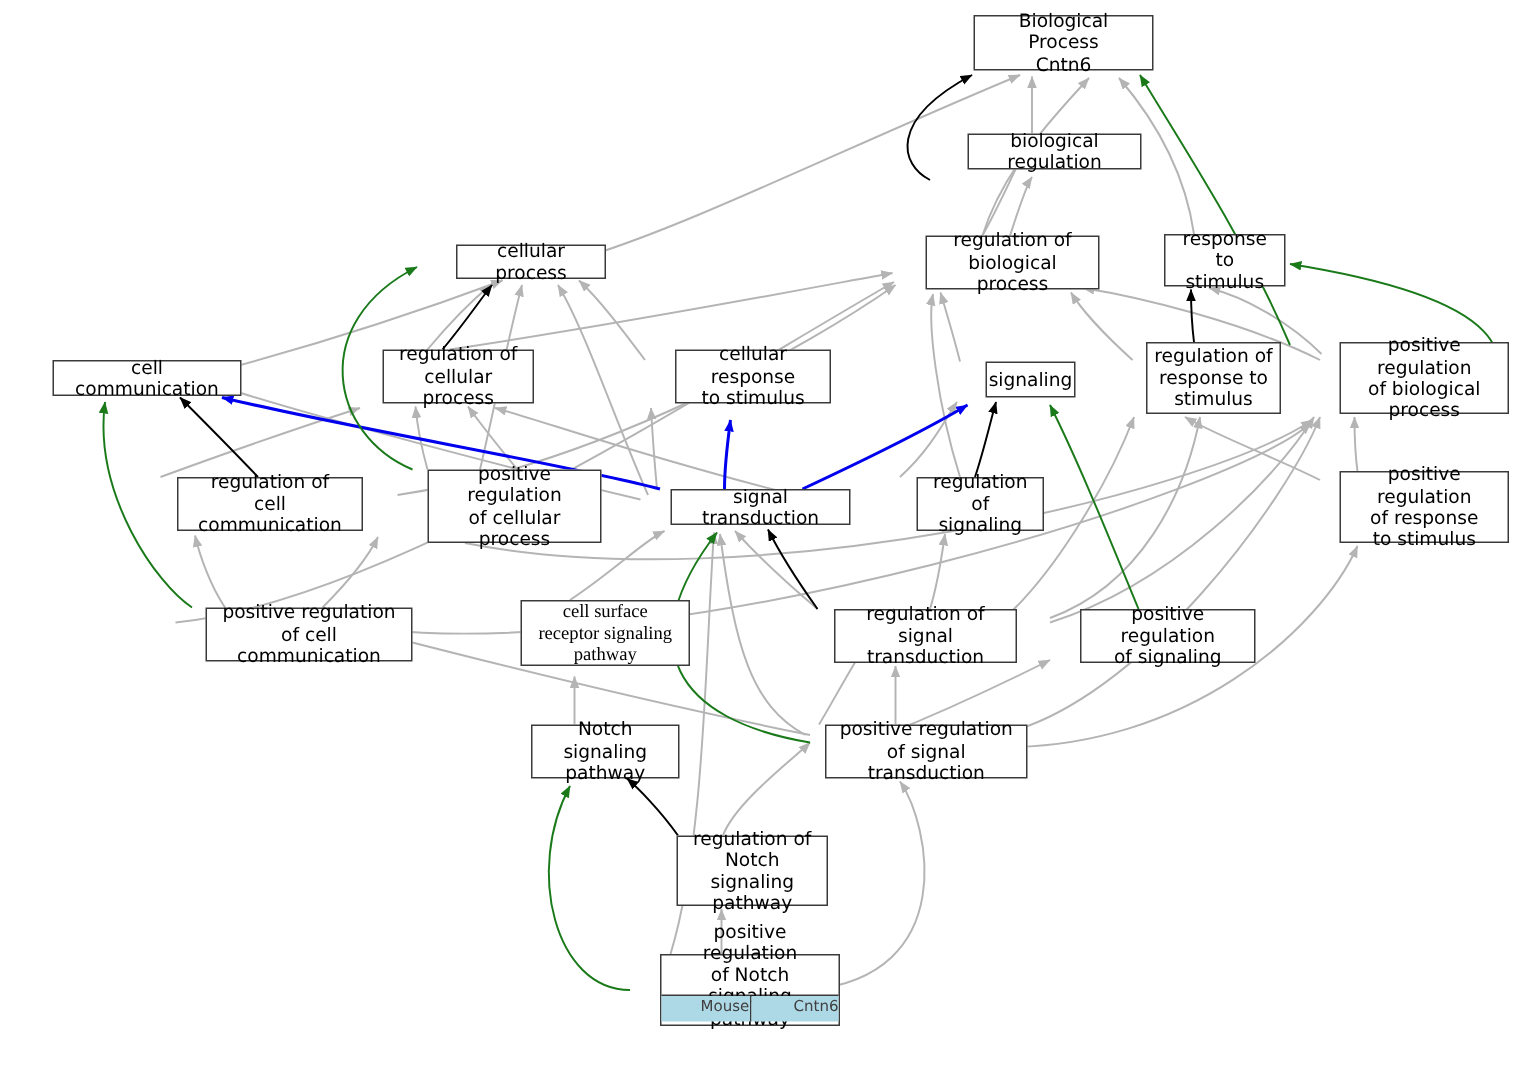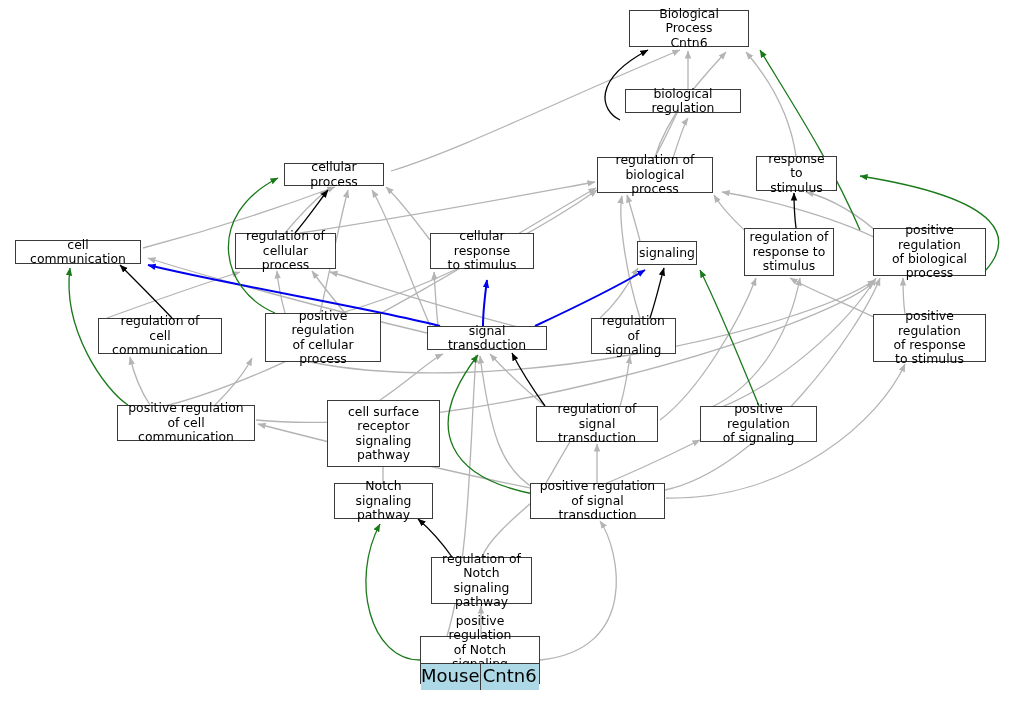--- a/index.html
+++ b/index.html
@@ -1,26 +1,26 @@
 <!DOCTYPE html>
 <html><head>
 <meta charset="utf-8">
 <style>
   html,body{margin:0;padding:0;background:#ffffff;}
   #page{position:relative;width:1026px;height:723px;background:#ffffff;
         font-family:"DejaVu Sans","Liberation Sans",sans-serif;overflow:hidden;}
   #edges{position:absolute;left:0;top:0;width:1026px;height:723px;}
   .node{position:absolute;box-sizing:border-box;border:1.6px solid #3a3a3a;background:#ffffff;
         display:flex;align-items:center;justify-content:center;text-align:center;
-        font-size:12.4px;color:#000;line-height:1.16;padding:1px 4px;white-space:pre-line;}
+        font-size:12.4px;color:#000;line-height:1.16;padding:1px 4px;white-space:pre-line;margin-left:20px;}
   .node.withgene{display:block;padding:0;}
   .node .ttl{display:flex;align-items:center;justify-content:center;text-align:center;
              white-space:pre-line;width:100%;box-sizing:border-box;padding:2px 4px;}
   .generow{display:flex;width:100%;box-sizing:border-box;border-top:1.6px solid #3a3a3a;}
-  .genecell{flex:1;background:#add8e6;text-align:center;font-size:18px;color:#000000;
+  .genecell{flex:1;background:#add8e6;text-align:right;font-size:10px;color:#404040;
             padding:2px 0 3px 0;box-sizing:border-box;}
   .genecell.first{border-right:1.6px solid #3a3a3a;}
 </style>
 </head>
 <body>
 
 <div id="page">
 
   <svg id="edges" viewBox="0 0 1026 723">
     <defs>
@@ -162,21 +162,21 @@
 of cellular
 process</div>
       <div class="node" style="left: 427px; top: 326px; width: 120px; height: 24px;">signal transduction</div>
       <div class="node" style="left: 591px; top: 318px; width: 85px; height: 36px;">regulation of
 signaling</div>
       <div class="node" style="left: 873px; top: 314px; width: 113px; height: 48px;">positive regulation
 of response
 to stimulus</div>
       <div class="node" style="left: 117px; top: 405px; width: 138px; height: 36px;">positive regulation
 of cell communication</div>
-      <div class="node" style="left: 327px; top: 400px; width: 113px; height: 67px;">cell surface
+      <div class="node" style="left: 327px; top: 400px; width: 113px; height: 44px; font-family: Liberation Serif, serif;">cell surface
 receptor signaling
 pathway</div>
       <div class="node" style="left: 536px; top: 406px; width: 122px; height: 36px;">regulation of
 signal transduction</div>
       <div class="node" style="left: 700px; top: 406px; width: 117px; height: 36px;">positive regulation
 of signaling</div>
       <div class="node" style="left: 334px; top: 483px; width: 99px; height: 36px;">Notch signaling
 pathway</div>
       <div class="node" style="left: 530px; top: 483px; width: 135px; height: 36px;">positive regulation
 of signal transduction</div>

